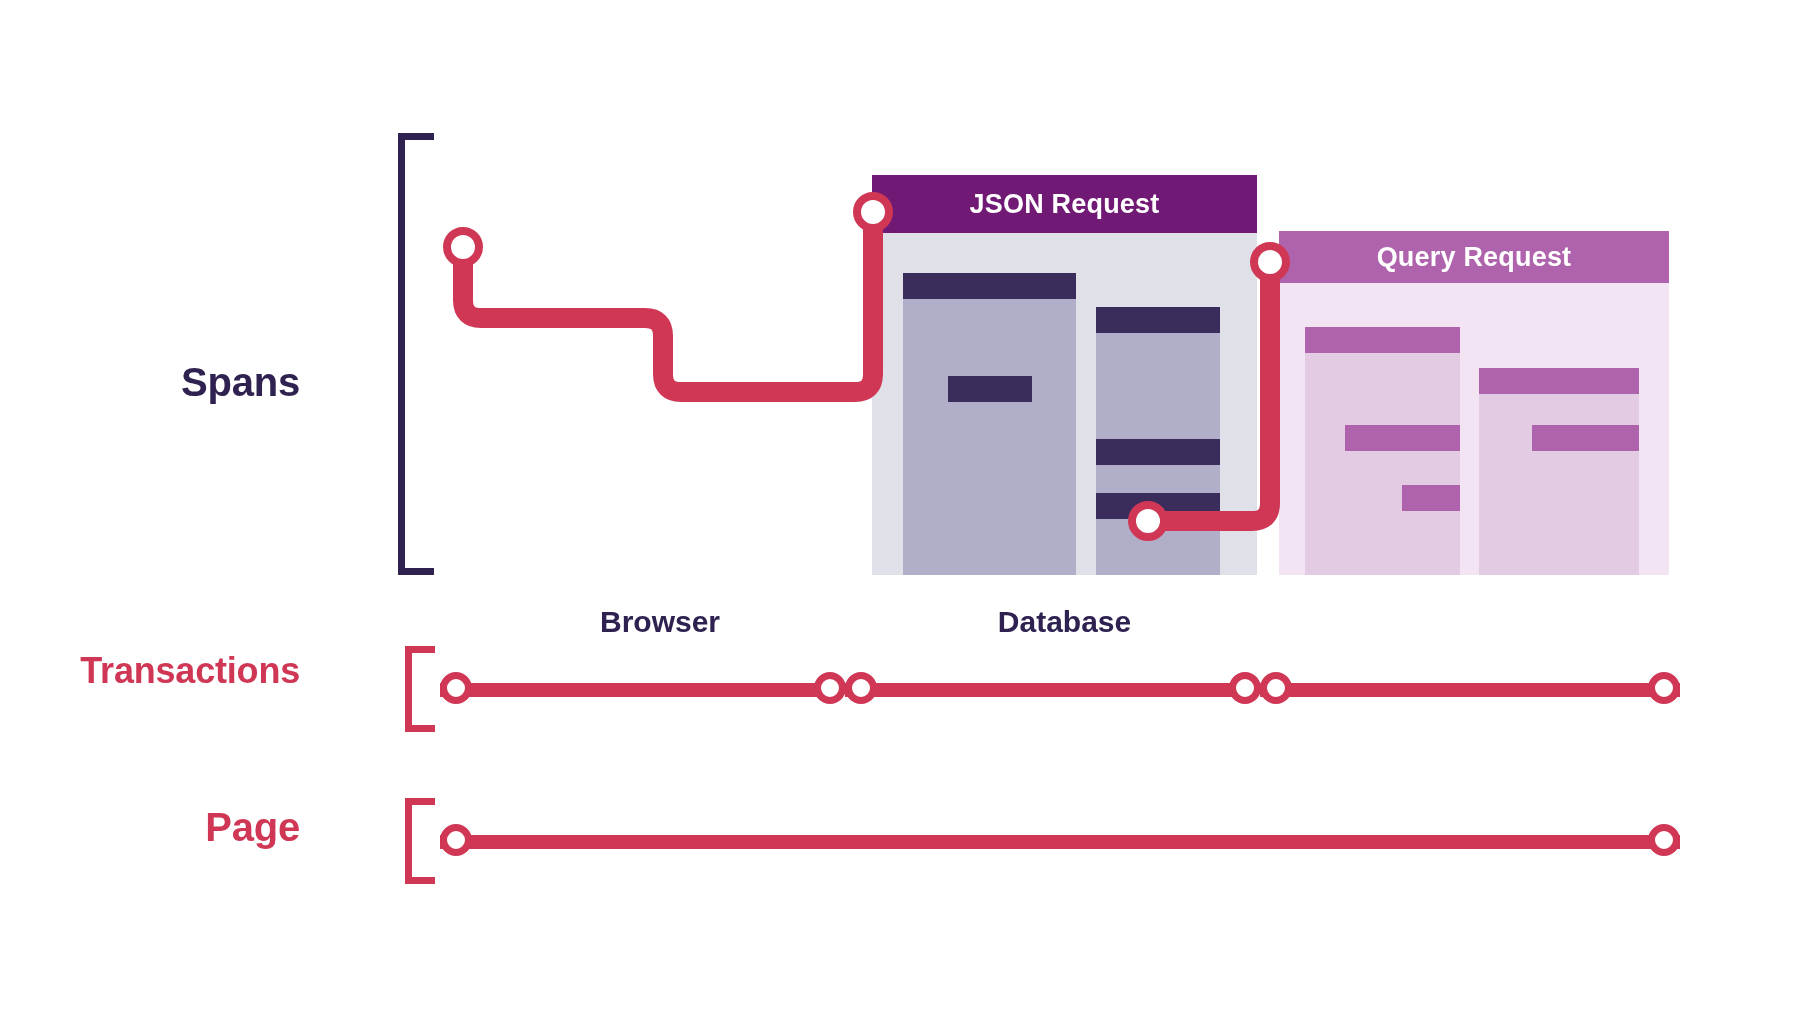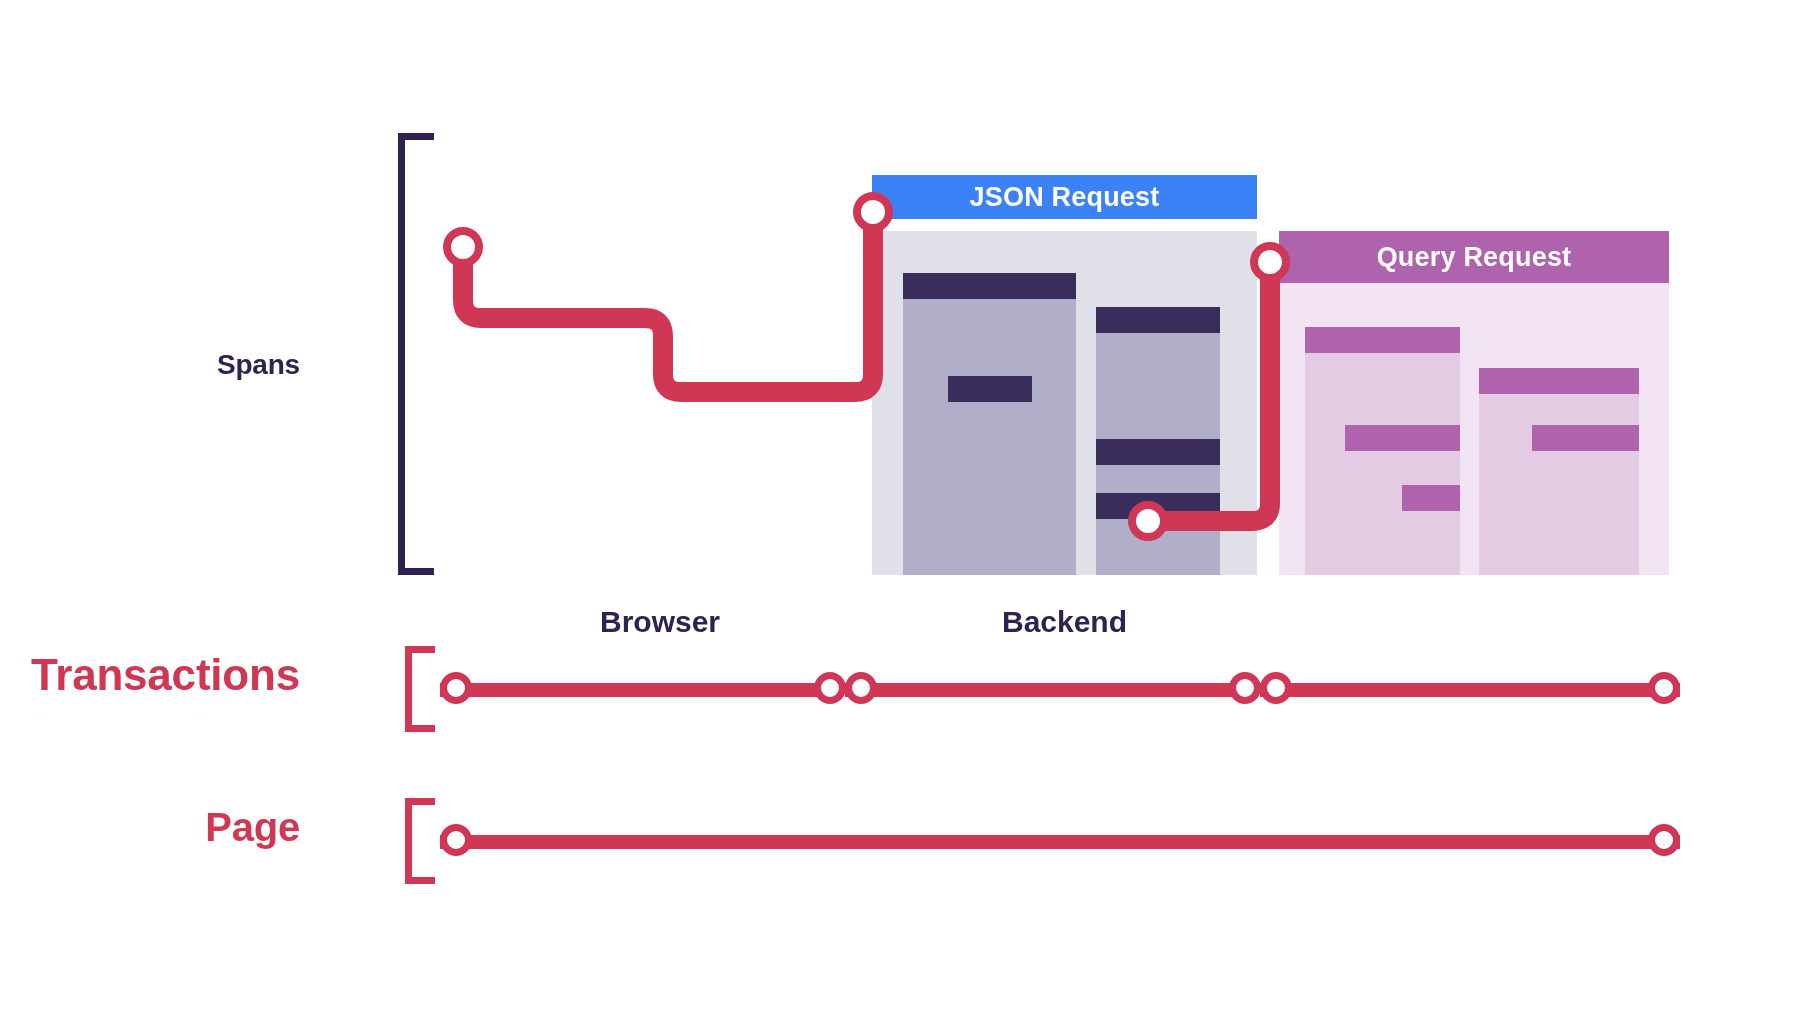--- a/index.html
+++ b/index.html
@@ -14,26 +14,26 @@
 
   
   .row-label{
     position:absolute;
     font-weight:bold;
     letter-spacing:-0.2px;
     white-space:nowrap;
     text-align:right;
   }
   #label-spans{
-    right:1500px; top:349px;
-    font-size:28px; color:#2f2251;
+    right:1500px; top:360px;
+    font-size:40px; color:#2f2251;
   }
   #label-transactions{
     right:1500px; top:650px;
-    font-size:44px; color:#cf3755;
+    font-size:36px; color:#cf3755;
   }
   #label-trace{
     right:1500px; top:805px;
     font-size:40px; color:#cf3755;
   }
 
   
   .bracket{position:absolute;}
   .bracket .bar{position:absolute;background:currentColor;}
 
@@ -64,21 +64,21 @@
   .span-bar{position:absolute;}
   .span-bar .cap{position:absolute;left:0;top:0;width:100%;}
 
   
   #group-browser{left:466px;top:133px;width:388px;height:442px;}
   #group-browser .group-header{height:56px;background:#edb00e;color:#2f2251;font-size:27px;}
   #group-browser .group-body{top:56px;height:386px;background:#fcf2dc;}
 
   
   #group-backend{left:872px;top:175px;width:385px;height:400px;}
-  #group-backend .group-header{height:44px;background:#3b82f6;color:#ffffff;font-size:27px;}
+  #group-backend .group-header{height:58px;background:#701a75;color:#ffffff;font-size:27px;}
   #group-backend .group-body{top:56px;height:344px;background:#e0e0e8;}
 
   
   #group-database{left:1279px;top:231px;width:390px;height:258px;}
   #group-database .group-header{height:52px;background:#b063ad;color:#ffffff;font-size:27px;}
   #group-database .group-body{top:52px;height:292px;background:#f2e4f2;}
 
   
   .service-label{
     position:absolute;
@@ -171,21 +171,21 @@
         <div class="span-bar" style="left: 123px; top: 202px; width: 58px; height: 90px; background: rgb(227, 204, 227);">
           <div class="cap" style="height: 26px; background: rgb(176, 99, 173);"></div>
         </div>
       </div>
     <div class="group-header">
       <span>Query Request</span>
     </div>
   </div>
 
   <div class="service-label" id="service-label-browser">Browser</div>
-  <div class="service-label" id="service-label-backend">Backend</div>
+  <div class="service-label" id="service-label-backend">Database</div>
 
   <svg id="connector-layer" viewBox="0 0 1800 1031">
 
     <path d="M 463 247 L 463 300 Q 463 318 481 318 L 645 318 Q 663 318 663 336 L 663 374 Q 663 392 681 392 L 855 392 Q 873 392 873 374 L 873 212" fill="none" stroke="#cf3755" stroke-width="20" stroke-linecap="butt"></path>
 
     <path d="M 1148 521 L 1252 521 Q 1270 521 1270 503 L 1270 262" fill="none" stroke="#cf3755" stroke-width="20" stroke-linecap="butt"></path>
 
     <circle cx="463" cy="247" r="16" fill="#ffffff" stroke="#cf3755" stroke-width="8"></circle>
     <circle cx="873" cy="212" r="16" fill="#ffffff" stroke="#cf3755" stroke-width="8"></circle>
     <circle cx="1148" cy="521" r="16" fill="#ffffff" stroke="#cf3755" stroke-width="8"></circle>

